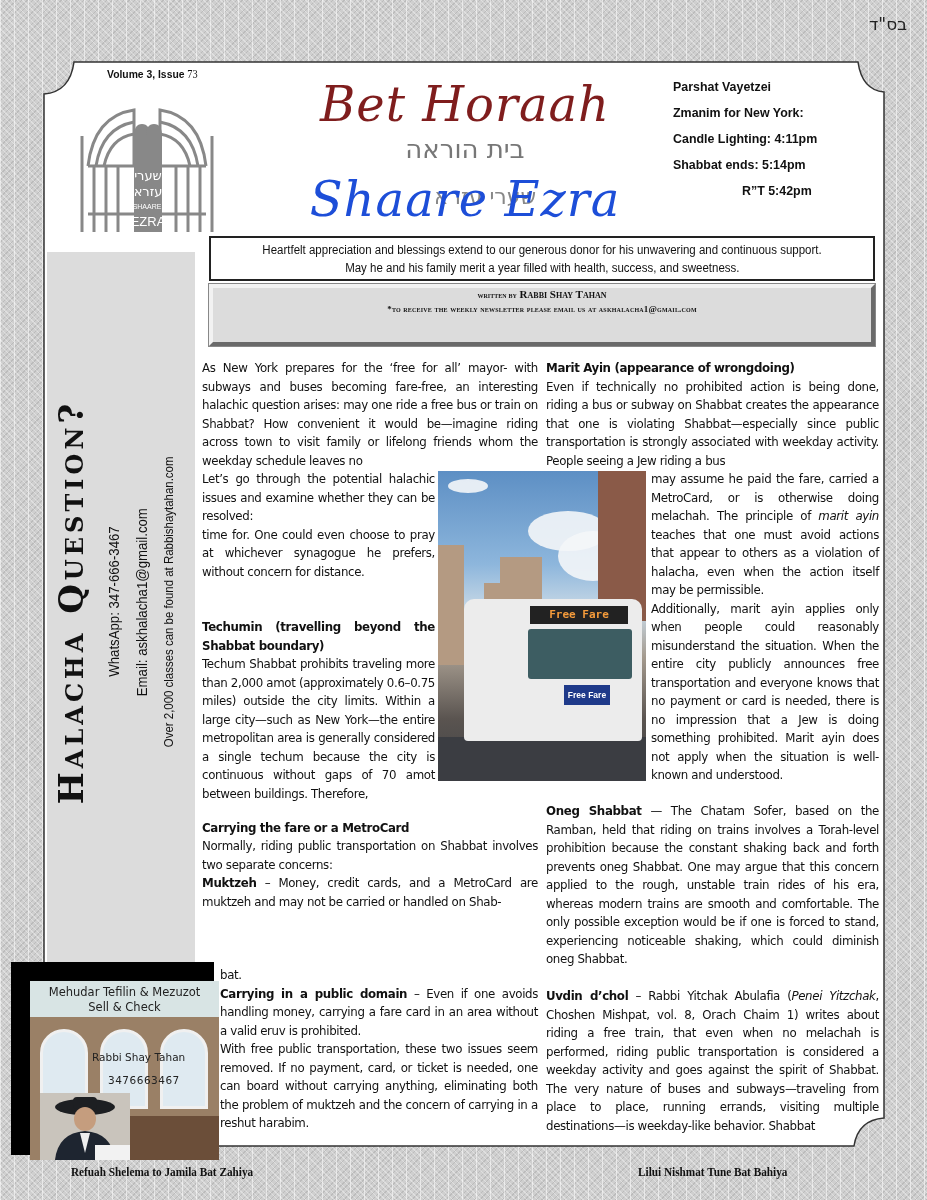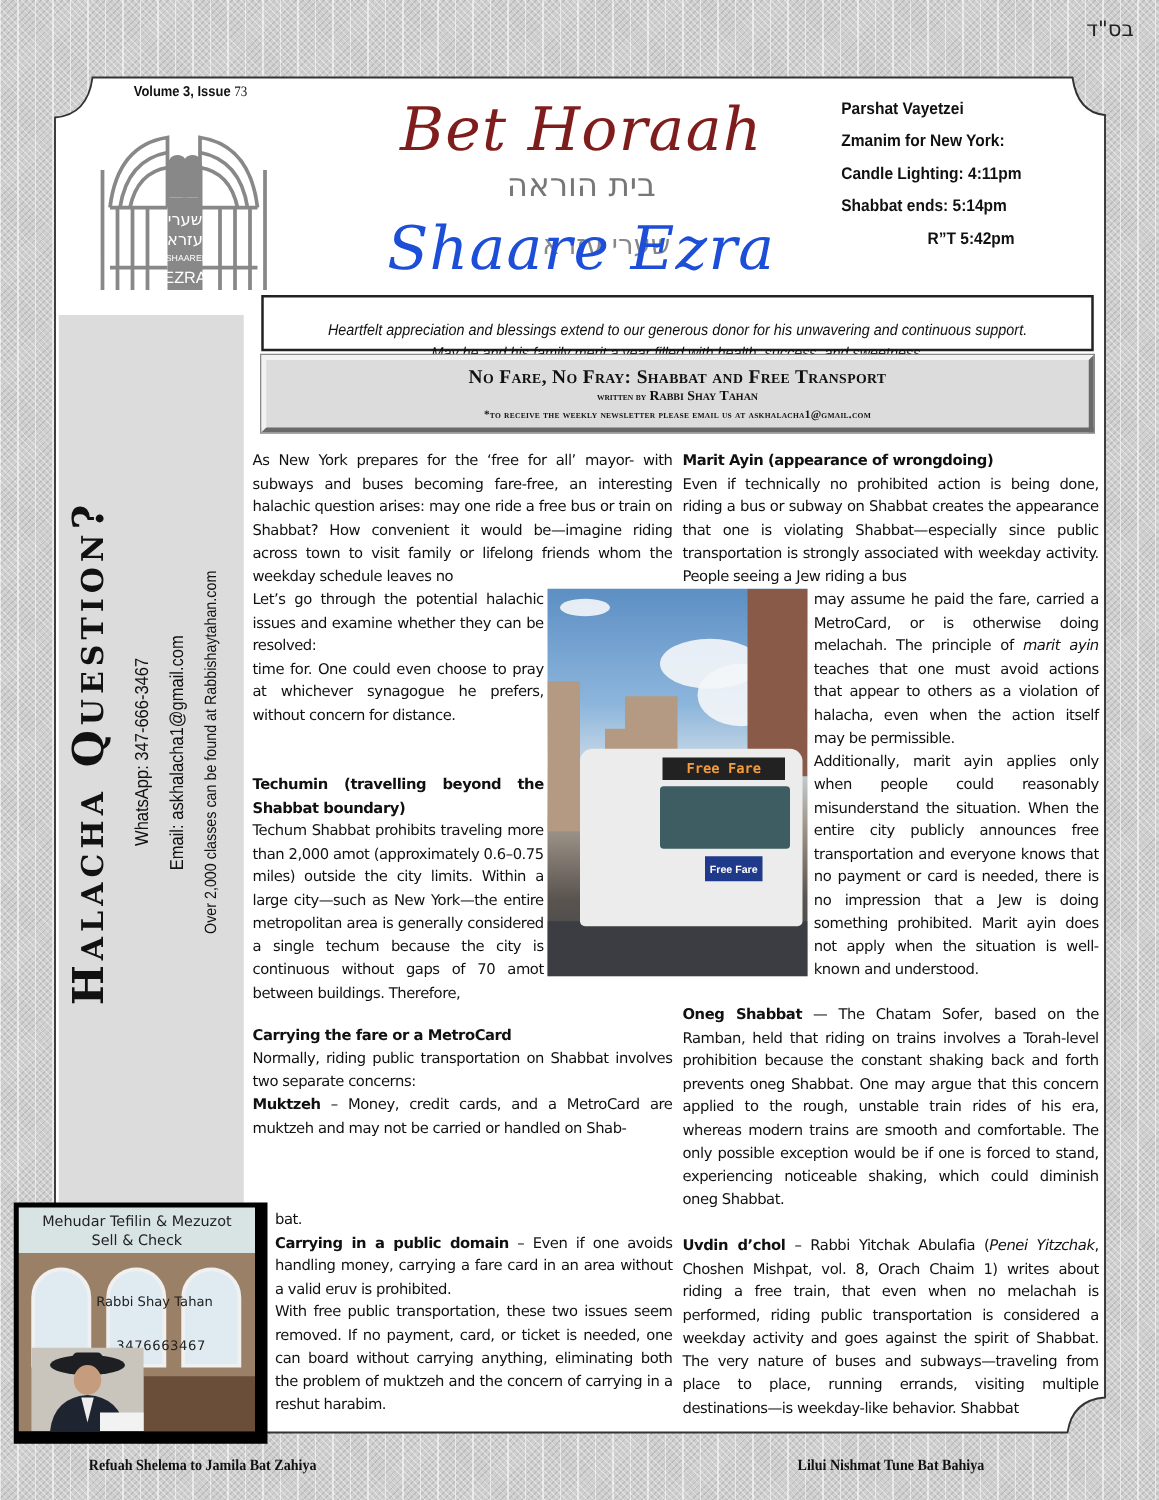--- a/index.html
+++ b/index.html
@@ -54,21 +54,21 @@
   .zmanim {
     position: absolute; left: 673px; top: 74px; width: 200px;
     font-size: 13.5px; font-weight: bold; line-height: 26px;
   }
   .zmanim div { transform: scaleX(0.92); transform-origin: left; white-space: nowrap; }
   .zmanim .rt { padding-left: 75px; }
 
   .donor {
     position: absolute; left: 209px; top: 236px; width: 666px; height: 45px;
     border: 2px solid #222; background: #fff;
-    font-size: 12.5px; text-align: center; line-height: 18px; padding-top: 17px; font-style: italic;
+    font-size: 12.5px; text-align: center; line-height: 18px; padding-top: 3px;
   }
   .donor span { display: inline-block; transform: scaleX(0.92); white-space: nowrap; }
 
   .article-head {
     position: absolute; left: 209px; top: 284px; width: 666px; height: 62px;
     background: #dcdcdc;
     border: 4px solid; border-color: #f2f2f2 #6a6a6a #6a6a6a #f2f2f2;
     outline: 1px solid #888;
     text-align: center;
     font-family: "Liberation Serif", serif;
@@ -136,33 +136,33 @@
   }
   .bus-photo .windshield { position: absolute; left: 90px; top: 158px; width: 104px; height: 50px; background: #3d5d62; border-radius: 3px; }
   .bus-photo .plate {
     position: absolute; left: 126px; top: 214px; width: 46px; height: 20px; background: #1f3a8a;
     color: #fff; font-size: 8.5px; font-weight: bold; text-align: center; line-height: 20px;
   }
   .bus-photo .road { position: absolute; left: 0; top: 266px; width: 208px; height: 44px; background: #3b3d42; }
 
   .ad {
     position: absolute; left: 11px; top: 962px; width: 203px; height: 193px;
-    background: #000; padding: 4px;
+    background: #000; padding: 19px;
   }
   .ad-inner {
     position: relative; width: 189px; height: 179px; overflow: hidden;
     background: linear-gradient(180deg, #d8e4e4 0 36px, #9a8066 36px 100%);
   }
   .ad-title {
     position: absolute; left: 0; right: 0; top: 4px; text-align: center;
     font-family: "DejaVu Sans", sans-serif; font-size: 11.5px; line-height: 15px; color: #222;
   }
   .ad-window { position: absolute; top: 48px; width: 48px; height: 80px; background: #dfeaf1; border-radius: 24px 24px 0 0; border: 3px solid #f0f0f0; }
   .ad-name { position: absolute; left: 62px; top: 70px; font-family: "DejaVu Sans", sans-serif; font-size: 10.5px; color: #222; }
-  .ad-phone { position: absolute; left: 78px; top: 105px; font-family: "DejaVu Sans", sans-serif; font-size: 10.5px; color: #222; letter-spacing: .5px; }
+  .ad-phone { position: absolute; left: 78px; top: 93px; font-family: "DejaVu Sans", sans-serif; font-size: 10.5px; color: #222; letter-spacing: .5px; }
   .ad-person { position: absolute; left: 10px; top: 112px; width: 90px; height: 67px; }
   .ad-floor { position: absolute; left: 100px; top: 135px; width: 89px; height: 44px; background: #6b4e39; }
 
   .footer-l, .footer-r {
     position: absolute; top: 1165px;
     font-family: "Liberation Serif", serif; font-weight: bold; font-size: 12.5px;
     transform: scaleX(0.9); transform-origin: left;
   }
   .footer-l { left: 71px; }
   .footer-r { left: 638px; }
@@ -229,21 +229,20 @@
   <div>Shabbat ends:  5:14pm</div>
   <div class="rt">R”T 5:42pm</div>
 </div>
 
 <div class="donor">
   <span>Heartfelt appreciation and blessings extend to our generous donor for his unwavering and continuous support.</span><br>
   <span>May he and his family merit a year filled with health, success, and sweetness.</span>
 </div>
 
 <div class="article-head">
-  <div class="article-title">No Fare, No Fray: Shabbat and Free Transport</div>
   <div class="article-author">
     <span class="by">written by</span>
     <span>Rabbi Shay Tahan</span>
   </div>
   <div class="article-sub">*to receive the weekly newsletter please email us at askhalacha1@gmail.com</div>
 </div>
 
 <div class="sidebar">
   <div class="side-rot">
     <div class="side-title">Halacha Question?</div>

